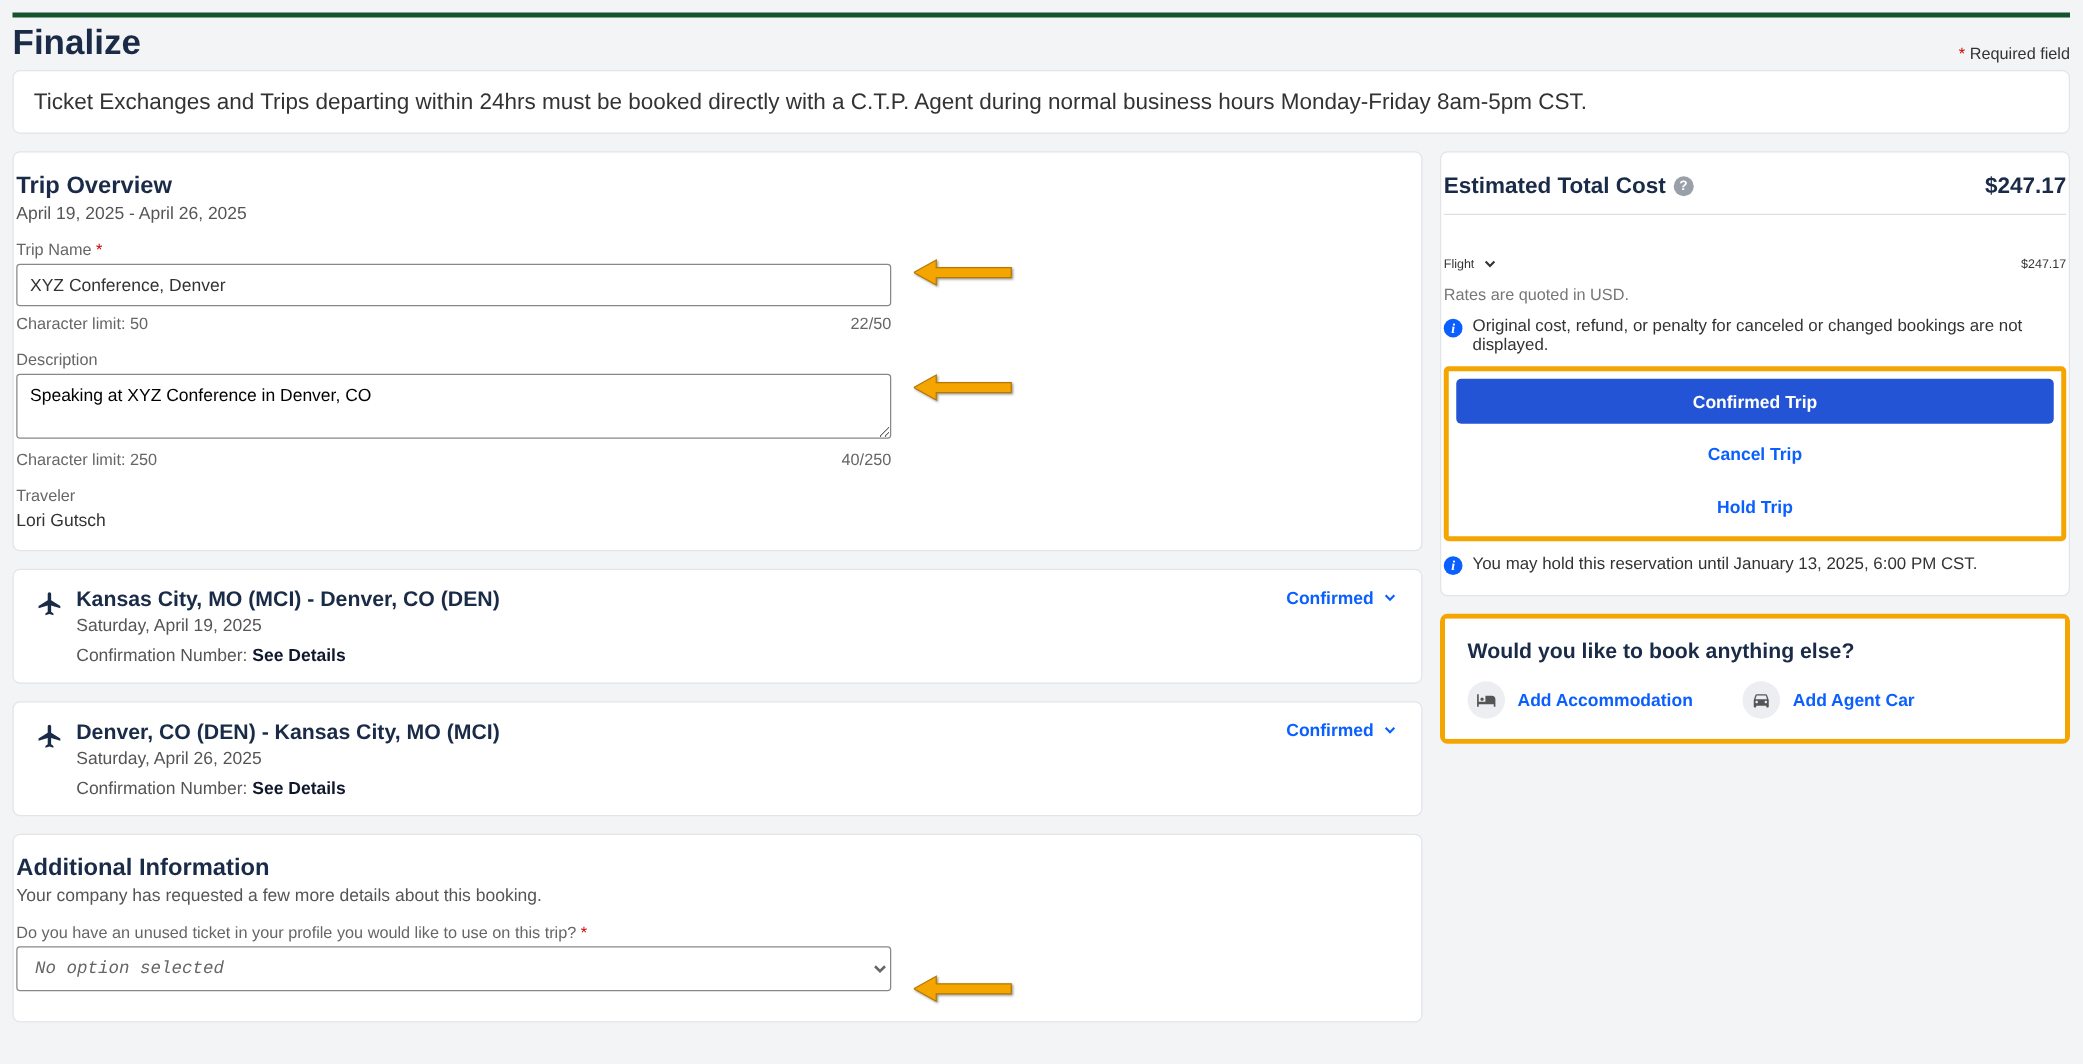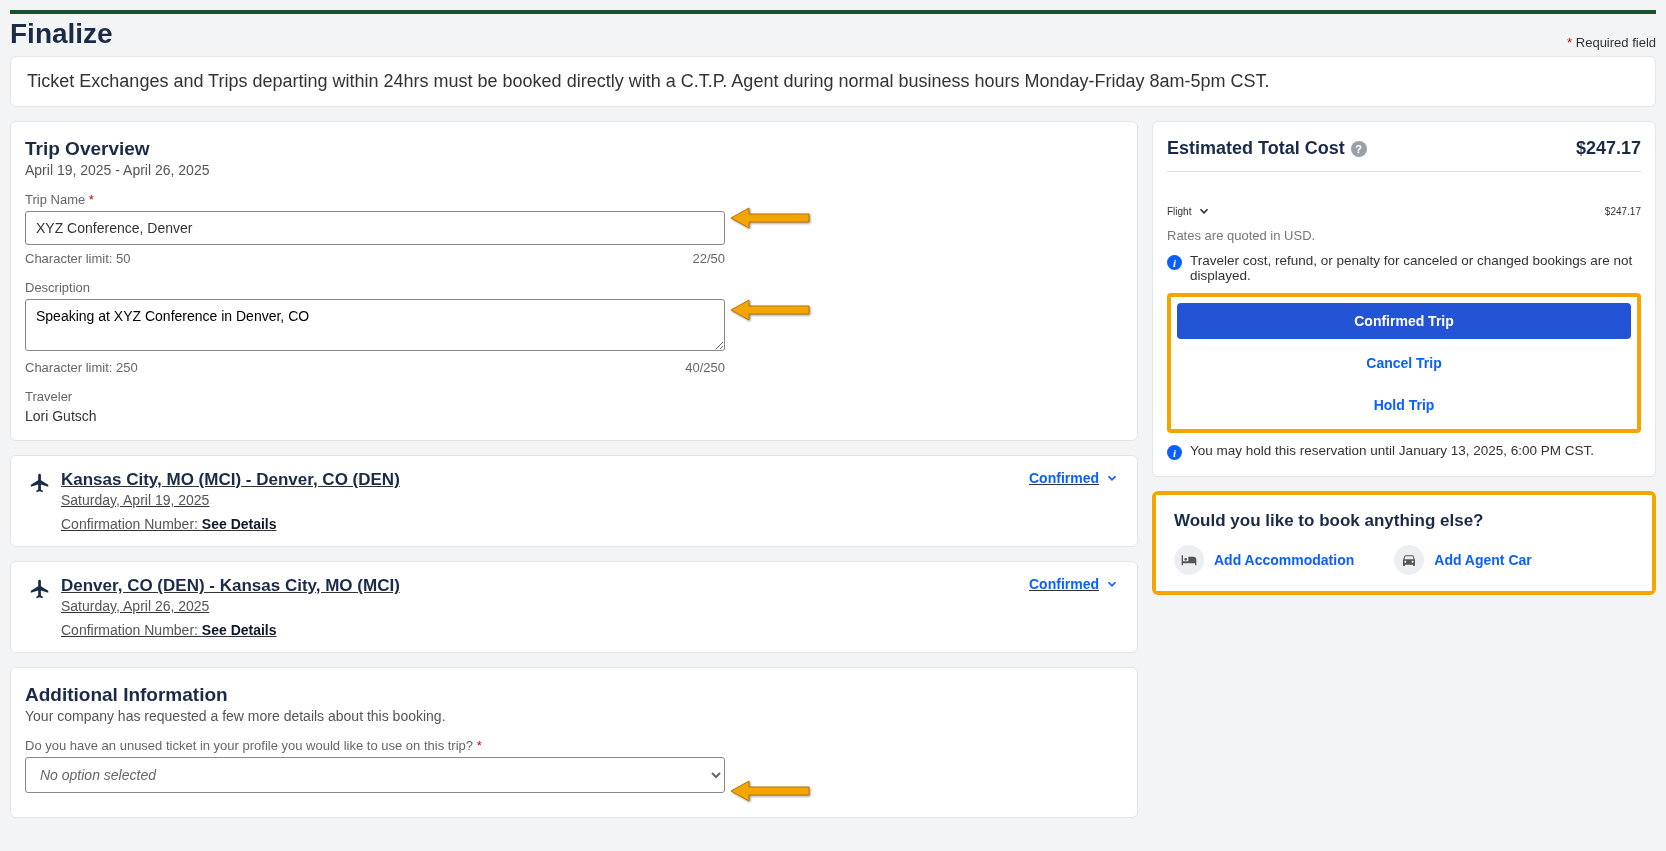--- a/index.html
+++ b/index.html
@@ -43,21 +43,21 @@
     display: flex;
     gap: 14px;
     align-items: flex-start;
   }
   .col-left { flex: 1; min-width: 0; }
   .col-right { width: 504px; flex-shrink: 0; }
   .card {
     background: #fff;
     border: 1px solid #e2e4e8;
     border-radius: 6px;
-    padding: 16px 14px;
+    padding: 16px 2px;
     margin-bottom: 14px;
     position: relative;
   }
   .card h2 {
     font-size: 19px;
     font-weight: 700;
     color: #1a2b48;
     margin-bottom: 2px;
   }
   .sub {
@@ -98,21 +98,21 @@
     justify-content: space-between;
     width: 700px;
     max-width: 100%;
     font-size: 13px;
     color: #666;
     margin: 6px 0 14px;
   }
   .traveler-label { font-size: 13px; color: #666; }
   .traveler-name { font-size: 14px; color: #333; margin-top: 4px; }
 
-  .flight-card { padding: 14px 18px; text-decoration: underline; }
+  .flight-card { padding: 14px 18px; }
   .flight-head {
     display: flex;
     align-items: flex-start;
     justify-content: space-between;
   }
   .flight-left { display: flex; gap: 10px; }
   .plane-icon {
     width: 22px; height: 22px;
     margin-top: 2px;
     flex-shrink: 0;
@@ -135,21 +135,21 @@
   .select {
     width: 700px;
     max-width: 100%;
     padding: 8px 10px;
     border: 1px solid #888;
     border-radius: 3px;
     font-size: 14px;
     color: #666;
     font-style: italic;
     background: #fff;
-    font-family: Liberation Sans, sans-serif;
+    font-family: Liberation Mono, monospace;
   }
 
   
   .cost-head {
     display: flex; justify-content: space-between; align-items: center;
     margin-bottom: 12px;
   }
   .cost-title {
     font-size: 18px; font-weight: 700; color: #1a2b48;
     display: flex; align-items: center; gap: 6px;
@@ -378,21 +378,21 @@
             <span>Flight</span>
             <svg class="chev" viewBox="0 0 24 24" fill="none" stroke="#333" stroke-width="3">
                 <polyline points="6 9 12 15 18 9"></polyline>
               </svg>
           </div>
           <div>$247.17</div>
         </div>
         <div class="muted">Rates are quoted in USD.</div>
         <div class="info-row">
           <span class="info-icon">i</span>
-          <span>Traveler cost, refund, or penalty for canceled or changed bookings are not displayed.</span>
+          <span>Original cost, refund, or penalty for canceled or changed bookings are not displayed.</span>
         </div>
 
         <div class="action-box">
           <button class="btn-primary">Confirmed Trip</button>
           <button class="btn-link">Cancel Trip</button>
           <button class="btn-link">Hold Trip</button>
         </div>
 
         <div class="info-row" style="margin-bottom:0;">
           <span class="info-icon">i</span>

